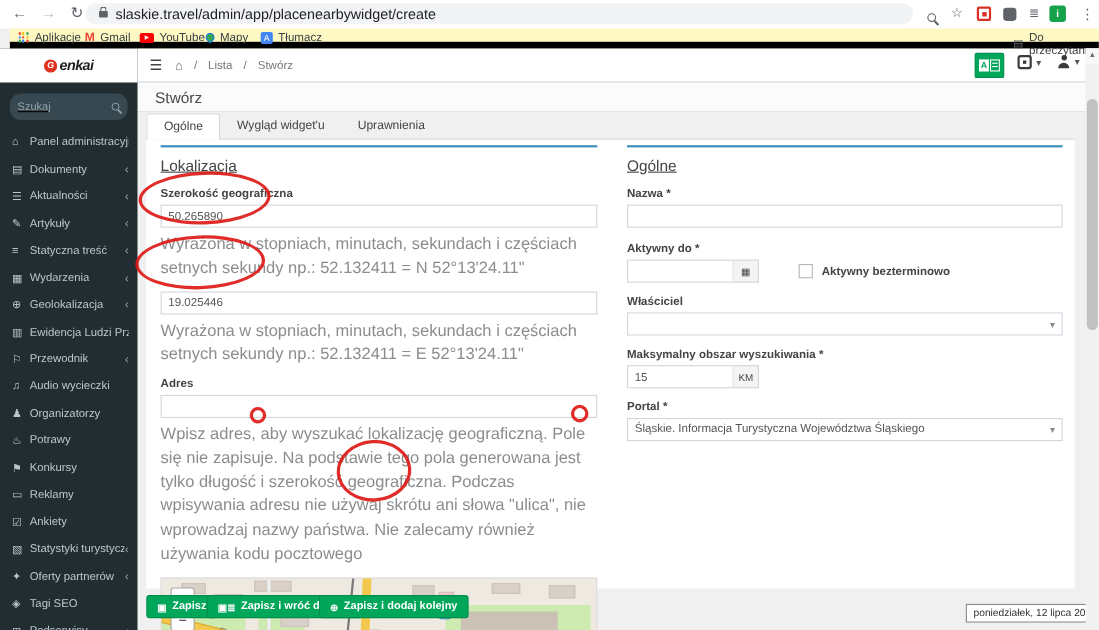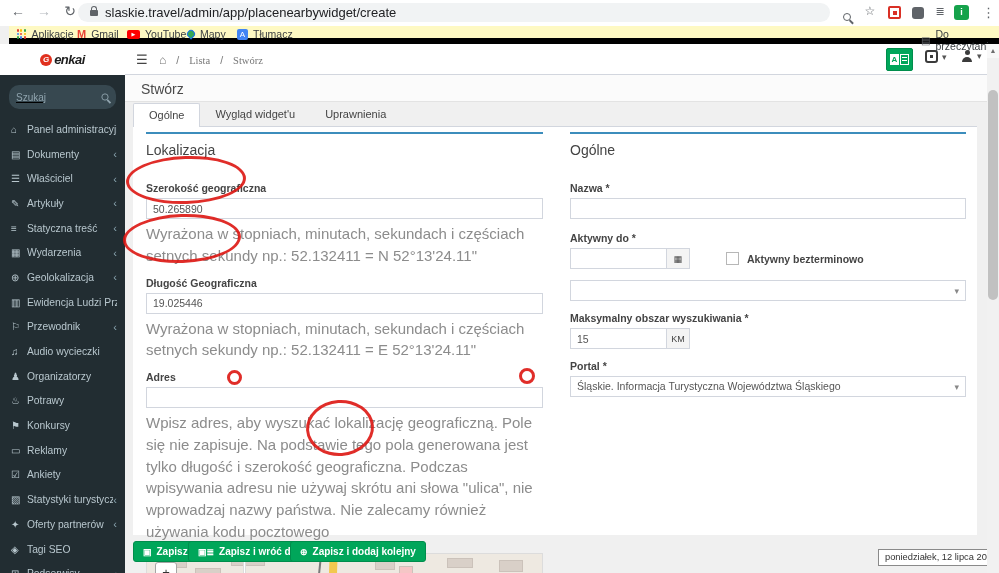--- a/index.html
+++ b/index.html
@@ -51,21 +51,21 @@
   .side-item { height:24.7px; display:flex; align-items:center; padding:0 8px 0 11px; color:#b8c7ce; cursor:pointer; }
   .si-icon { width:16px; font-size:10px; flex:0 0 16px; }
   .si-label { font-size:10.3px; flex:1; white-space:nowrap; overflow:hidden; }
   .si-chev { font-size:11px; color:#8aa4af; }
 
   
   .topnav { position:absolute; left:125px; top:44px; width:862px; height:31px; background:#fff; border-bottom:1px solid #d2d6de; z-index:10; }
   .hamburger { position:absolute; left:11px; top:8px; font-size:13px; color:#444; cursor:pointer; }
   .crumb { position:absolute; left:34px; top:9px; font-size:10.5px; color:#777; display:flex; gap:10px; align-items:center; }
   .crumb .home { font-size:12px; cursor:pointer; }
-  .crumb a { color:#777; text-decoration:none; cursor:pointer;font-family:Liberation Serif, serif; }
+  .crumb a { color:#777; text-decoration:none; cursor:pointer; }
   .tr-btn { position:absolute; left:761px; top:4px; width:27px; height:23px; background:#00a65a; border:1px solid #008d4c; border-radius:2px; display:flex; align-items:center; justify-content:center; gap:1px; cursor:pointer; }
   .tr-a { background:#fff; color:#00a65a; font-size:8px; font-weight:bold; width:9px; height:11px; text-align:center; line-height:11px; }
   .tr-b { width:9px; height:11px; border:1px solid #fff; position:relative; }
   .tr-b::after { content:""; position:absolute; left:1px; top:2px; width:5px; height:1px; background:#fff; box-shadow:0 3px 0 #fff; }
   .nav-dd { position:absolute; top:6px; display:flex; align-items:center; gap:4px; cursor:pointer; color:#444; }
   .gearbox { width:13px; height:13px; border:2px solid #3b3b3b; border-radius:3px; position:relative; }
   .gearbox::after { content:""; position:absolute; left:3px; top:3px; width:3px; height:3px; background:#3b3b3b; }
   .caret { font-size:9px; color:#555; }
   .person { display:inline-block; width:12px; height:12px; position:relative; }
   .person::before { content:""; position:absolute; top:0; left:3.5px; width:5px; height:5px; border-radius:50%; background:#3b3b3b; }
@@ -75,21 +75,21 @@
   .page-head { position:absolute; left:125px; top:75px; width:862px; height:27px; background:#fbfbfb; border-bottom:1px solid #e3e3e3; }
   .page-head h1 { font-size:14px; font-weight:normal; color:#4a4a4a; padding:6px 0 0 16px; }
   .tabs-row { position:absolute; left:133px; top:103px; height:24px; display:flex; z-index:6; }
   .tab { font-size:11px; color:#444; padding:5px 15px 0 15px; height:24px; cursor:pointer; }
   .tab.active { background:#fff; border:1px solid #d2d6de; border-bottom:none; border-radius:2px 2px 0 0; }
   .content-box { position:absolute; left:133px; top:126px; width:844px; height:409px; background:#fff; border-top:1px solid #d2d6de; z-index:5; }
 
   .col { position:absolute; top:5px; border-top:2px solid #3c8dbc; padding-top:8px; }
   .col-left { left:13px; width:397px; }
   .col-right { left:437px; width:396px; }
-  .col h2 { font-size:14px; font-weight:normal; color:#444; margin-bottom:24px; }
+  .col h2 { font-size:14px; font-weight:normal; color:#444; margin-bottom:12px;text-decoration:underline; }
   .f-label { font-size:10.5px; font-weight:bold; color:#444; margin-bottom:4px; }
   .f-input { width:100%; height:21px; border:1px solid #d2d6de; font-size:10.5px; color:#555; padding:0 6px; font-family:"Liberation Sans",sans-serif; outline:none; background:#fff; }
   .f-help { font-size:15px; color:#8c8c8c; line-height:1.45; margin:4px 0 10px 0; }
   .grp { display:flex; margin-bottom:11px; }
   .grp .f-input { width:97px; }
   .addon { width:23px; height:21px; border:1px solid #d2d6de; border-left:none; background:#f4f4f4; font-size:9px; color:#444; display:flex; align-items:center; justify-content:center; }
   .chk-row { display:flex; align-items:center; gap:8px; margin-left:36px; }
   .chk { width:13px; height:13px; border:1px solid #b7b7b7; background:#fff; cursor:pointer; }
   .chk-label { font-size:10.5px; font-weight:bold; color:#444; }
   .sel { position:relative; width:100%; height:21px; border:1px solid #d2d6de; font-size:10.5px; color:#555; padding:3px 18px 0 6px; cursor:pointer; background:#fff; white-space:nowrap; overflow:hidden; margin-bottom:11px; }
@@ -201,21 +201,21 @@
         </div>
 
         <div class="side-item">
           <span class="si-icon">▤</span>
           <span class="si-label">Dokumenty</span>
           <span class="si-chev">‹</span>
         </div>
 
         <div class="side-item">
           <span class="si-icon">☰</span>
-          <span class="si-label">Właściciel</span>
+          <span class="si-label">Aktualności</span>
           <span class="si-chev">‹</span>
         </div>
 
         <div class="side-item">
           <span class="si-icon">✎</span>
           <span class="si-label">Artykuły</span>
           <span class="si-chev">‹</span>
         </div>
 
         <div class="side-item">
@@ -344,21 +344,20 @@
 
   <div class="content-box">
 
     <section class="col col-left">
       <h2>Lokalizacja</h2>
 
       <div class="f-label">Szerokość geograficzna</div>
       <input class="f-input" value="50.265890" style="">
       <div class="f-help">Wyrażona w stopniach, minutach, sekundach i częściach setnych sekundy np.: 52.132411 = N 52°13'24.11"</div>
 
-      <div class="f-label">Długość Geograficzna</div>
       <input class="f-input" value="19.025446" style="">
       <div class="f-help">Wyrażona w stopniach, minutach, sekundach i częściach setnych sekundy np.: 52.132411 = E 52°13'24.11"</div>
 
       <div class="f-label">Adres</div>
       <input class="f-input" value="" style="">
       <div class="f-help">Wpisz adres, aby wyszukać lokalizację geograficzną. Pole się nie zapisuje. Na podstawie tego pola generowana jest tylko długość i szerokość geograficzna. Podczas wpisywania adresu nie używaj skrótu ani słowa "ulica", nie wprowadzaj nazwy państwa. Nie zalecamy również używania kodu pocztowego</div>
 
       
       <div class="map">
 
@@ -426,20 +425,21 @@
       <div class="f-label">Aktywny do *</div>
       <div class="grp">
         <input class="f-input" style="">
         <span class="addon">▦</span>
         <span class="chk-row">
           <span class="chk"></span>
           <span class="chk-label">Aktywny bezterminowo</span>
         </span>
       </div>
 
+      <div class="f-label">Właściciel</div>
       <div class="sel">
           <span class="caret">▾</span>
         </div>
 
       <div class="f-label">Maksymalny obszar wyszukiwania *</div>
       <div class="grp">
         <input class="f-input" value="15" style="">
         <span class="addon">KM</span>
       </div>
 

